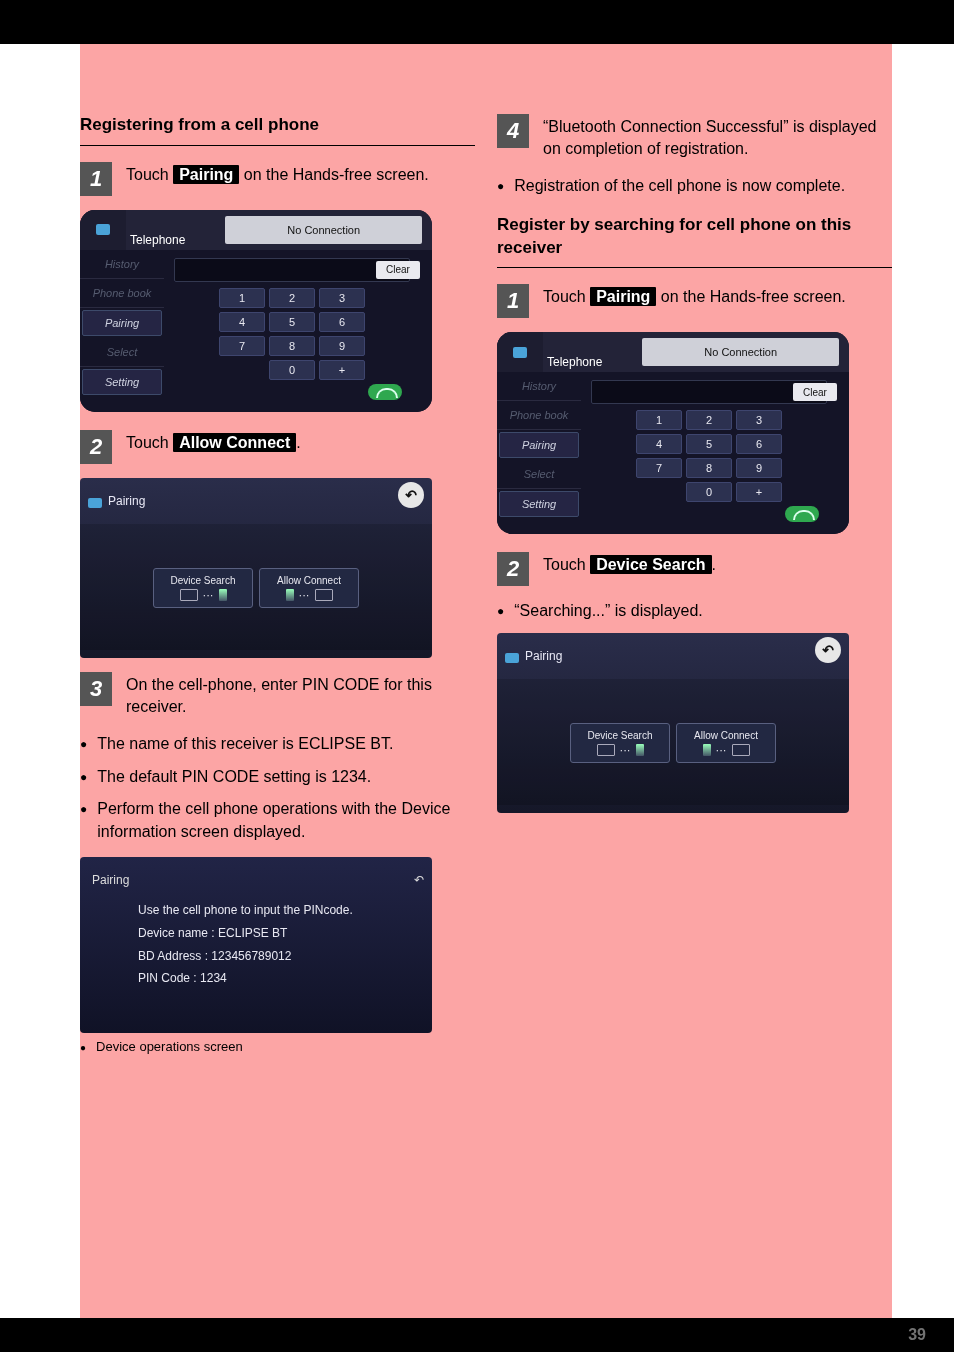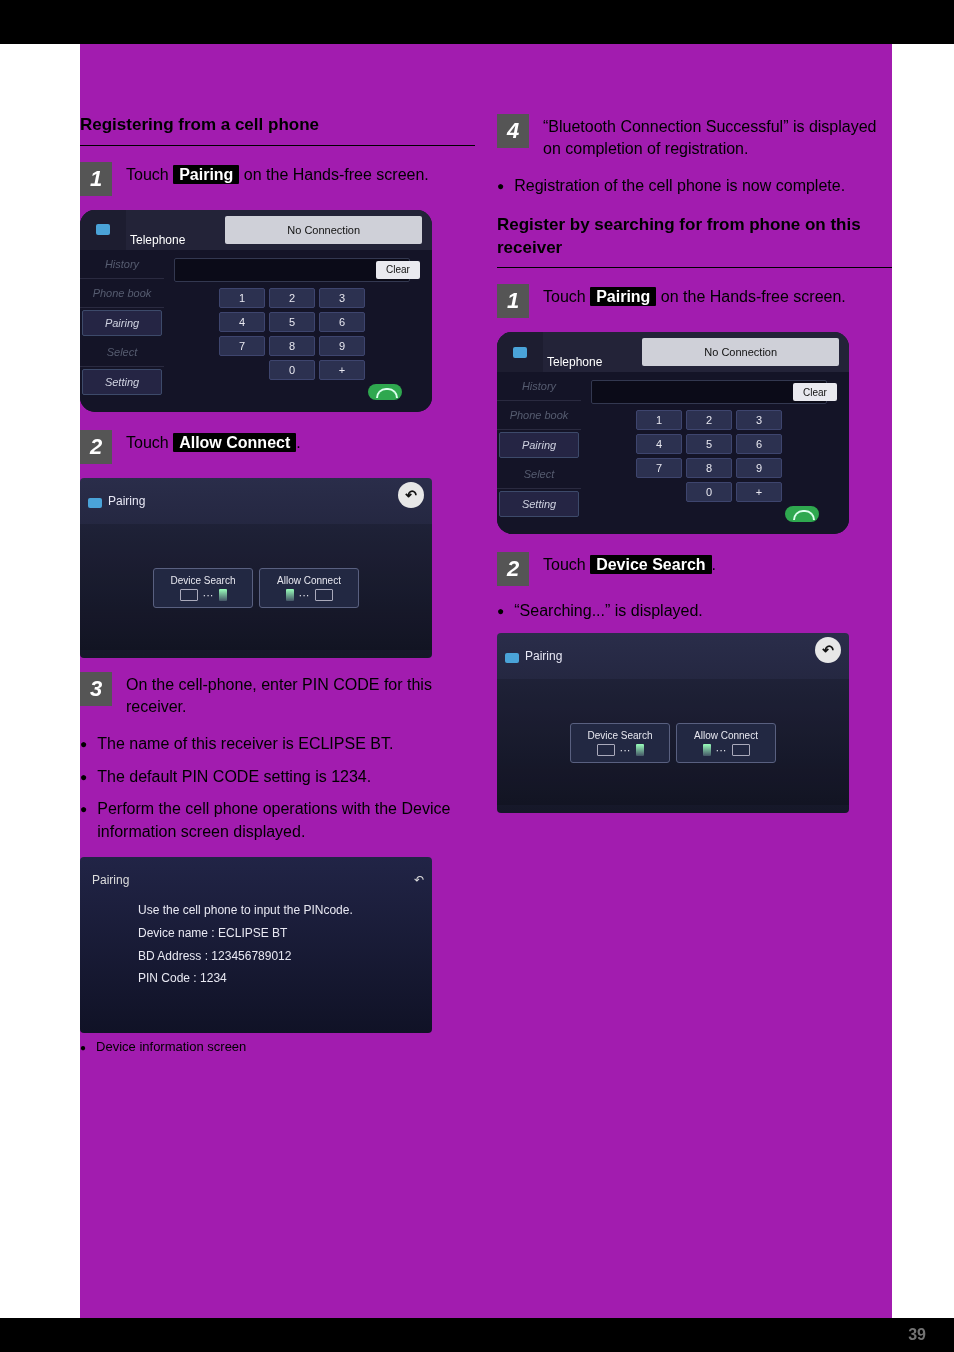--- a/index.html
+++ b/index.html
@@ -13,21 +13,21 @@
   }
   .topbar { width: 100%; height: 44px; background: #000; }
   .content {
     position: relative;
     padding: 0 62px 0 80px;
     background: #fff;
     margin: 0;
     height: calc(100% - 44px - 34px);
     overflow: hidden;
   }
-  .inner { width: 100%; height: 100%; background: #a21caf; padding-top: 70px; }
+  .inner { width: 100%; height: 100%; background: #fca5a5; padding-top: 70px; }
   .cols { display: flex; gap: 22px; }
   .col { width: 50%; }
 
   .sec-title { font-weight: 700; font-size: 17px; margin-bottom: 8px; line-height: 1.35; }
   .rule { border: 0; border-top: 1px solid #000; margin: 0 0 16px 0; }
 
   .step-row { display: flex; gap: 14px; margin-bottom: 14px; align-items: flex-start; }
   .step-num {
     width: 32px; height: 34px; background: #555; color: #fff;
     display: flex; align-items: center; justify-content: center;
@@ -218,37 +218,37 @@
             </div>
             <div class="dev-lines">
               <div>Use the cell phone to input the PINcode.</div>
               <div>Device name : ECLIPSE BT</div>
               <div>BD Address   : 123456789012</div>
               <div>PIN Code      : 1234</div>
             </div>
           </div>
           <div class="sm-bullet">
               <span class="dot">●</span>
-              <span>Device information screen</span>
+              <span>Device operations screen</span>
             </div>
         </div>
 
         <div class="col">
 
           <div class="step-row">
             <div class="step-num">4</div>
             <div class="step-text">“Bluetooth Connection Successful” is displayed on completion of registration.</div>
           </div>
 
           <div class="bullet-row justify">
               <span class="dot">●</span>
               <span>Registration of the cell phone is now complete.</span>
             </div>
 
-          <div class="sec-title" style="margin-top:16px;">Register by searching for from phone on this receiver</div>
+          <div class="sec-title" style="margin-top:16px;">Register by searching for cell phone on this receiver</div>
           <hr class="rule">
 
           <div class="step-row">
             <div class="step-num">1</div>
             <div class="step-text">
               <span>Touch </span><span class="chip">Pairing</span><span> on the Hands-free screen.</span>
             </div>
           </div>
 
           <div class="phone-ui">

